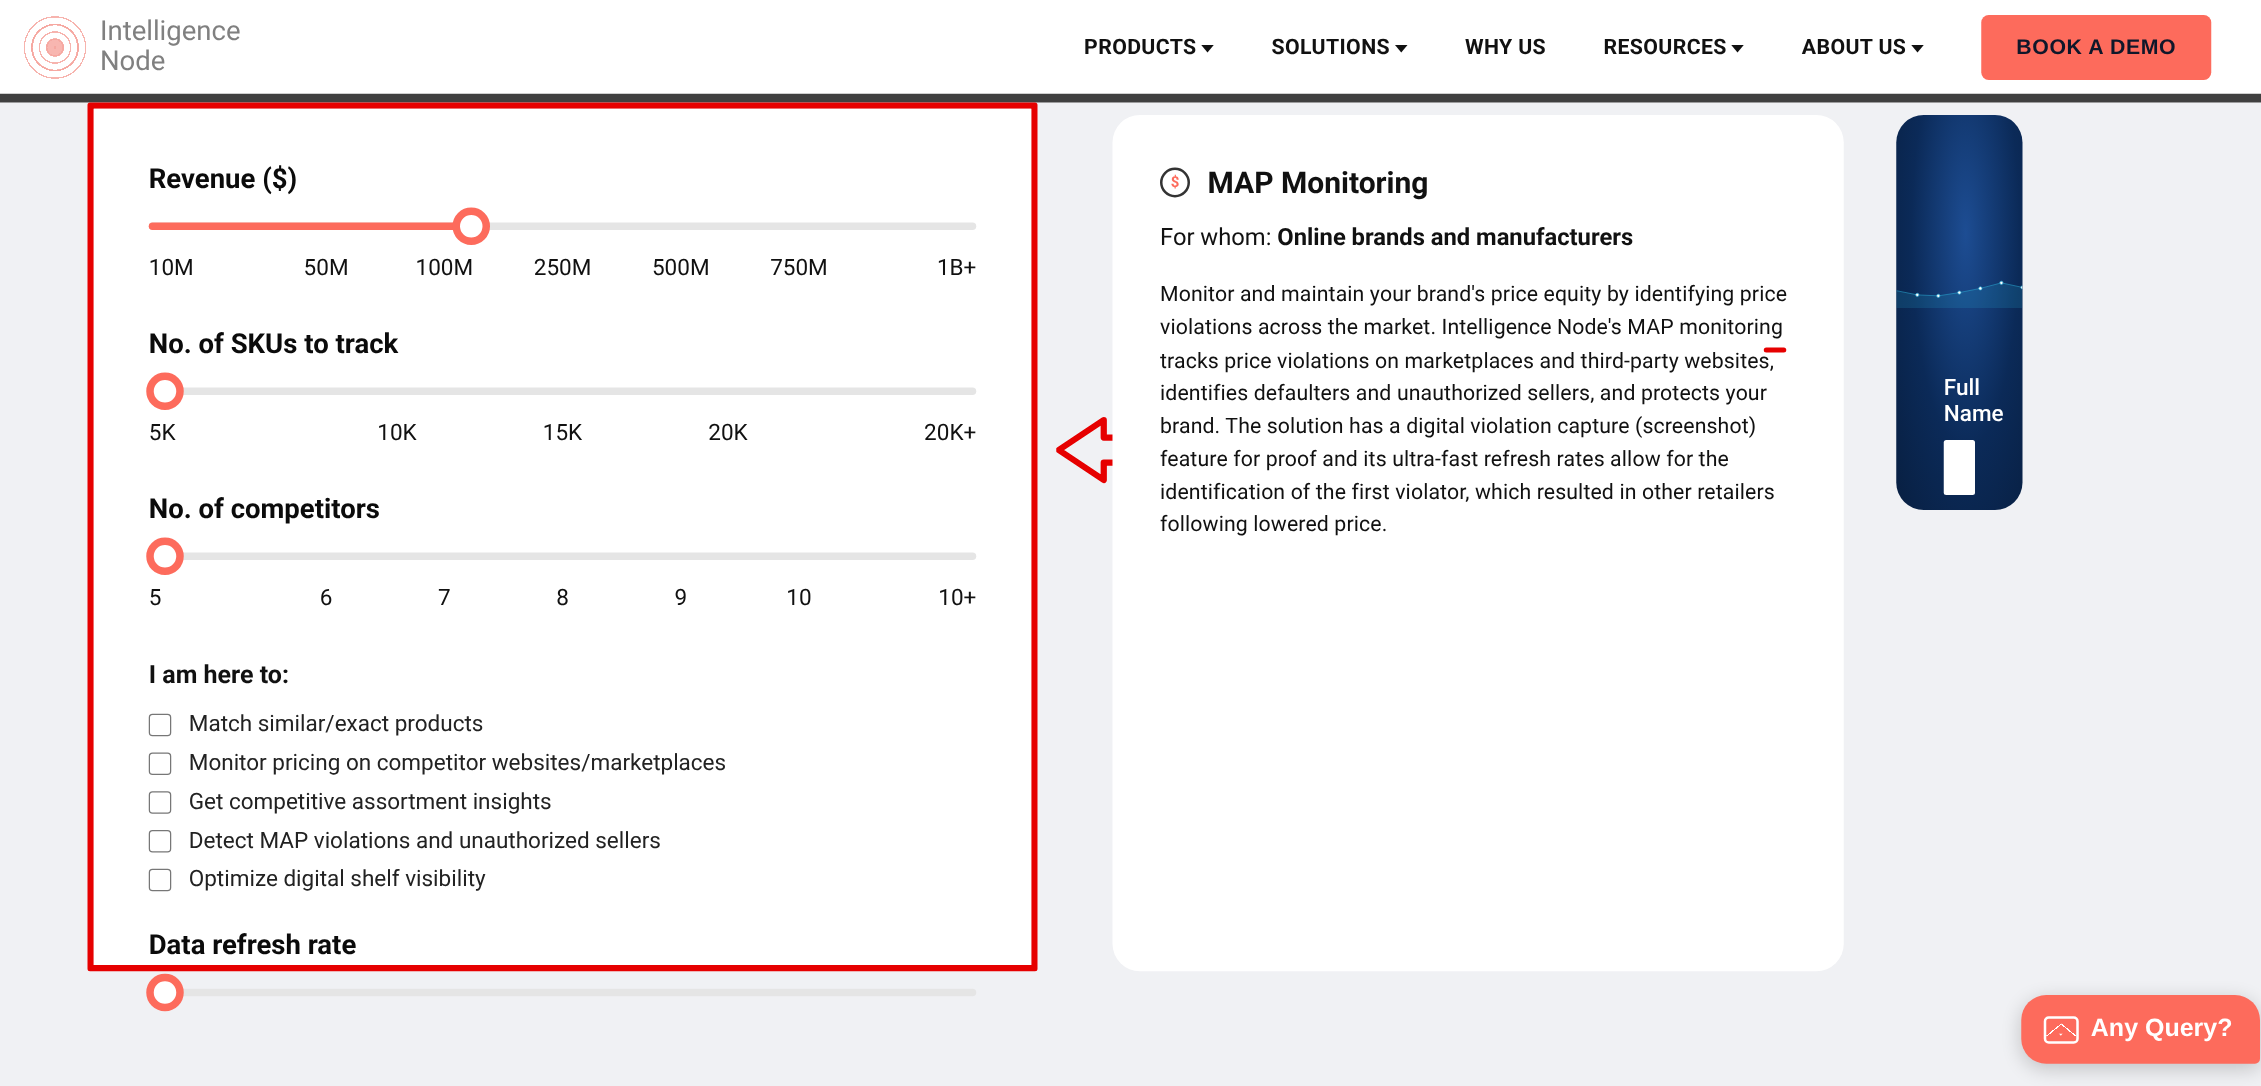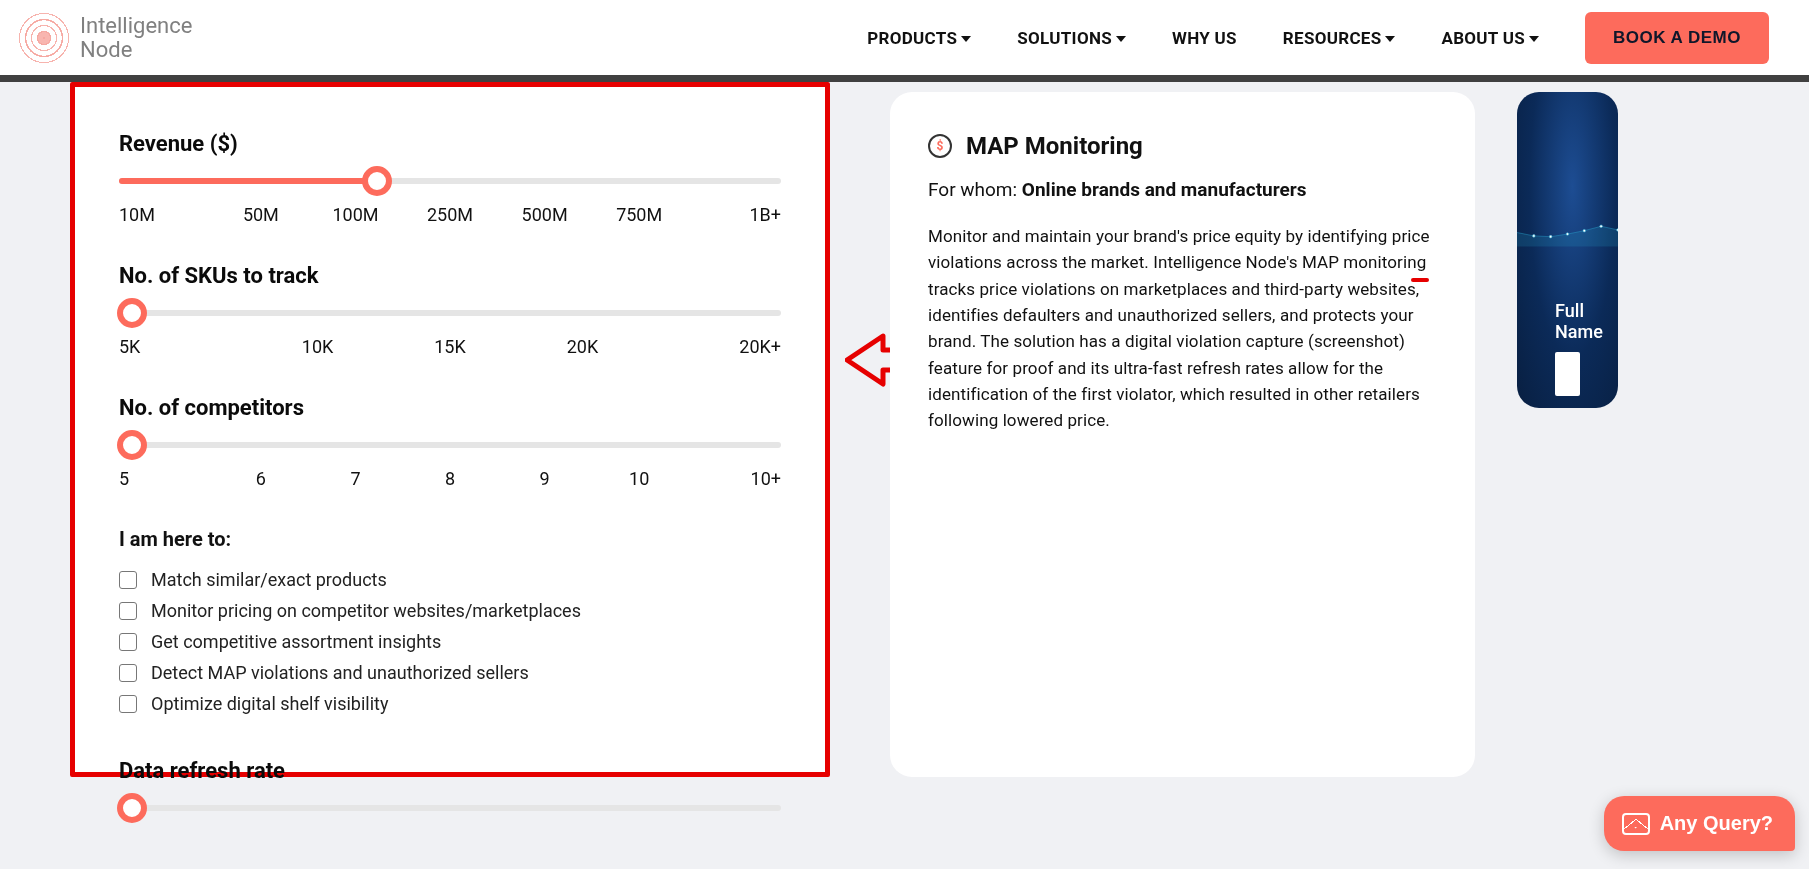--- a/index.html
+++ b/index.html
@@ -257,21 +257,21 @@
   .arrow {
     position:absolute;
     left: 845px;
     top: 250px;
     width:90px;height:56px;
   }
 
   
   .chat-btn {
     position:fixed;
-    right:14px;
+    right:1px;
     bottom:18px;
     background:#fd6b5c;
     color:#fff;
     border-radius:20px 20px 4px 20px;
     padding:16px 22px 16px 18px;
     display:flex;
     align-items:center;
     gap:10px;
     font-size:20px;
     font-weight:700;
@@ -414,21 +414,21 @@
             <div class="check-row">
               <div class="check-box"></div>
               <span>Detect MAP violations and unauthorized sellers</span>
             </div>
             <div class="check-row">
               <div class="check-box"></div>
               <span>Optimize digital shelf visibility</span>
             </div>
           </div>
 
-      <div class="slider-group" style="margin-top:44px;margin-bottom:0">
+      <div class="slider-group" style="margin-top:30px;margin-bottom:0">
         <div class="slider-label">Data refresh rate</div>
         <div class="slider-track" style="margin-bottom:0">
           <div class="slider-thumb" style="left:2%"></div>
         </div>
       </div>
 
     </div>
     </div>
   </div>
 

